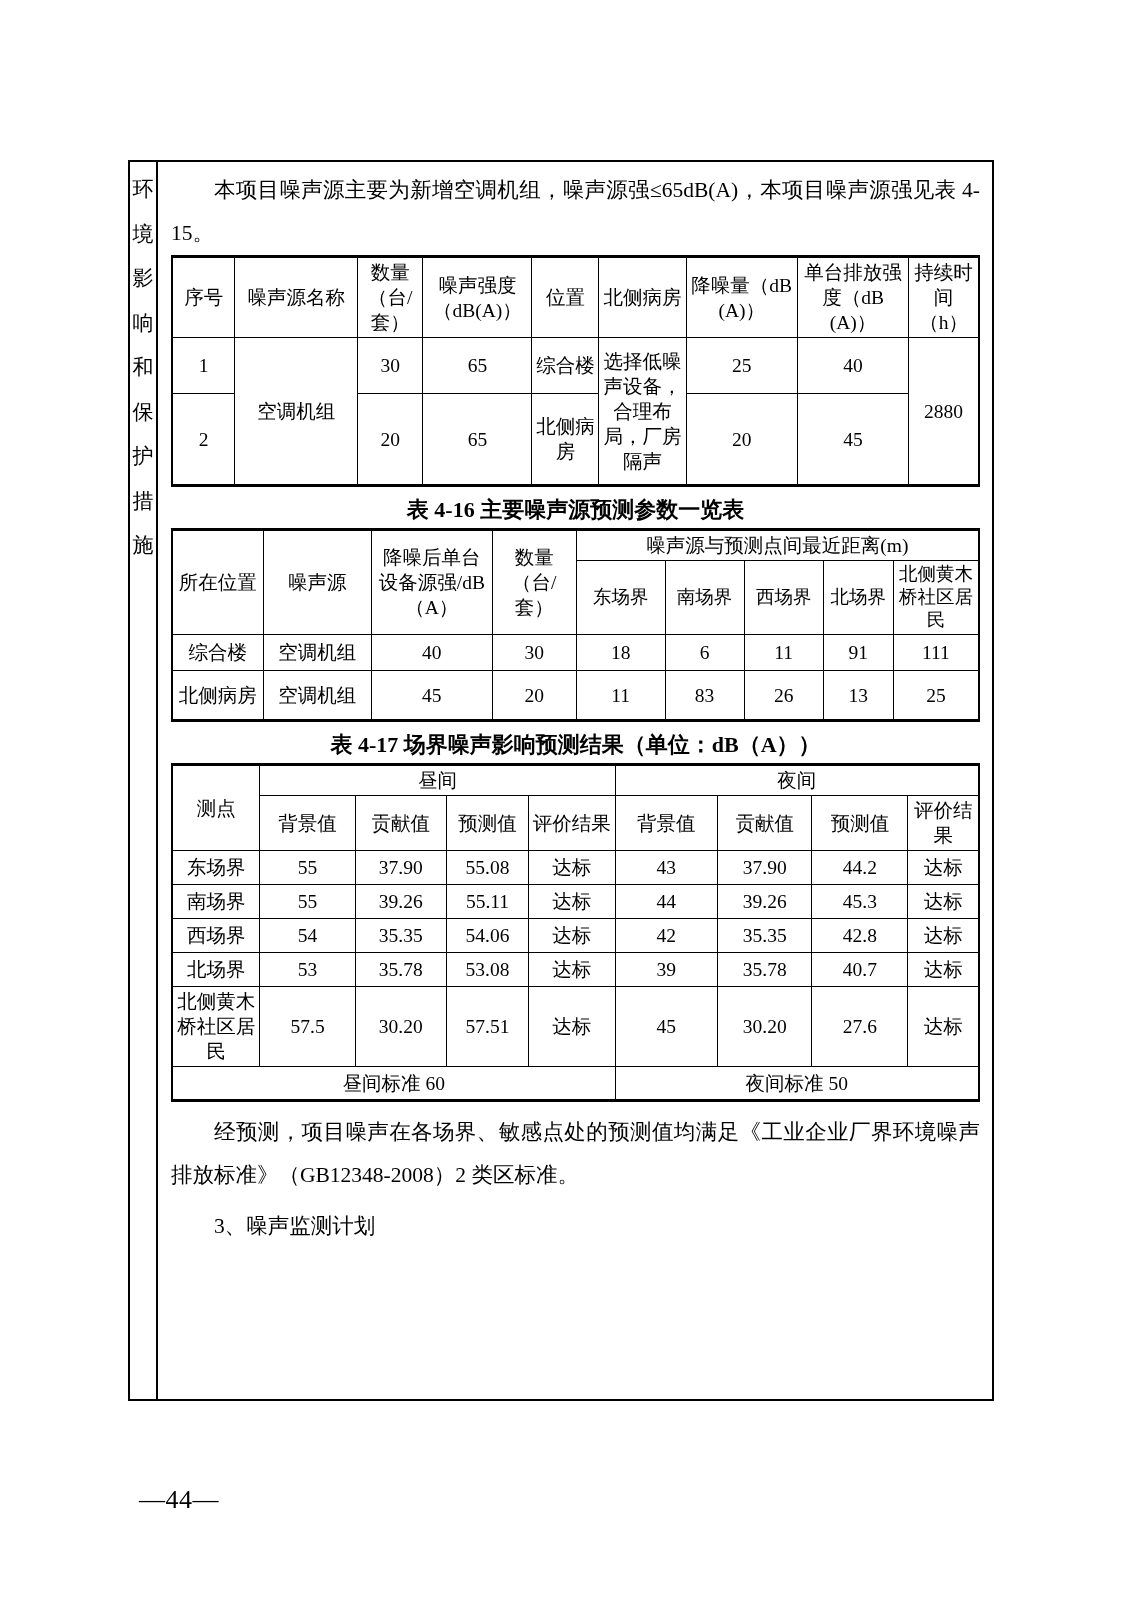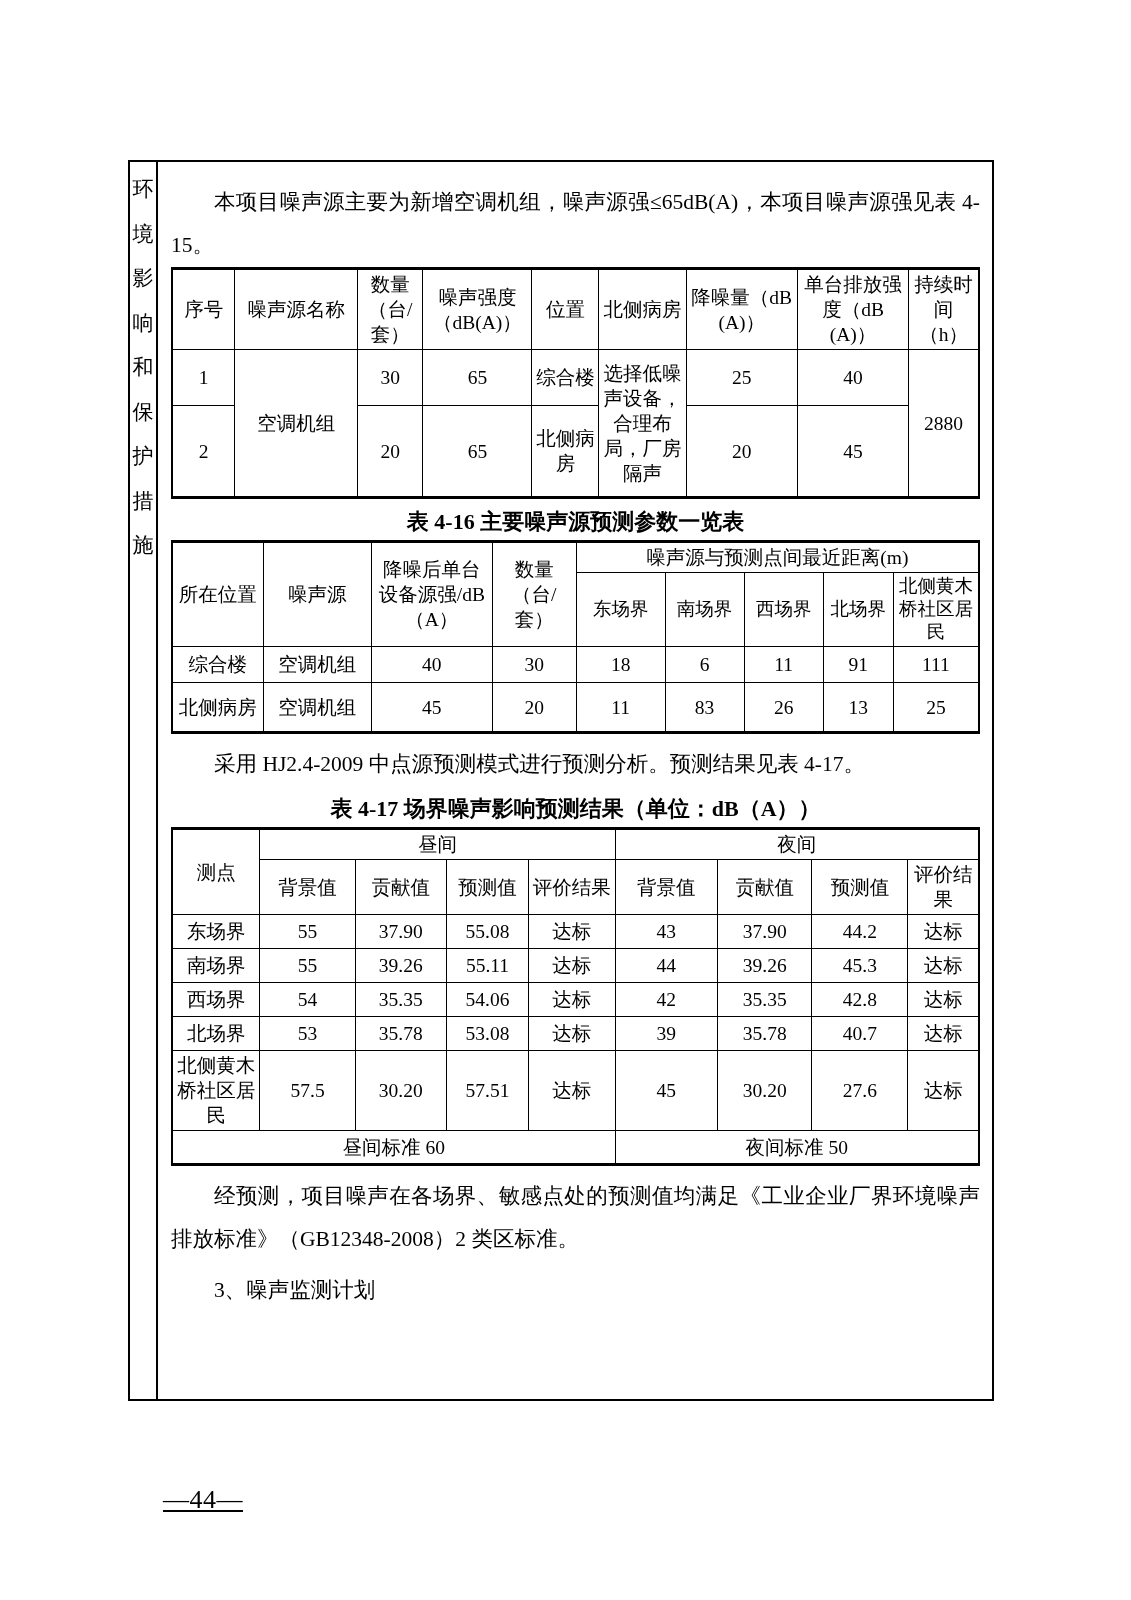--- a/index.html
+++ b/index.html
@@ -10,21 +10,21 @@
   }
   .frame{
     position:absolute;left:128px;top:160px;width:866px;height:1241px;
     border:2px solid #000;box-sizing:border-box;display:flex;background:#fff;overflow:hidden;
   }
   .sidebar{
     width:28px;border-right:2px solid #000;box-sizing:border-box;
     padding-top:5px;text-align:center;flex:0 0 auto;
   }
   .sidebar .vchar{display:block;font-size:21px;height:44.5px;line-height:44.5px;}
-  .main{flex:1 1 auto;padding:16px 12px 0 13px;box-sizing:border-box;overflow:hidden;border-radius:21px;}
+  .main{flex:1 1 auto;padding:4px 12px 0 13px;box-sizing:border-box;overflow:hidden;border-radius:21px;}
 
   .para{font-size:21.5px;line-height:43px;margin:0;text-align:justify;}
   .indent{text-indent:2em;}
   .p1{margin:3px 0 0 0;}
   .p-mid{margin:9px 0 0 0;}
   .heading3{font-weight:normal;margin:8px 0 0 0;}
 
   .tbl-title{
     font-size:22px;font-weight:bold;text-align:center;line-height:27px;margin:9px 0 5px 0;
   }
@@ -32,21 +32,21 @@
     width:100%;border-collapse:collapse;table-layout:fixed;
     border:2px solid #000;border-top:3px solid #000;border-bottom:3px solid #000;
   }
   table.doc th, table.doc td{
     border:1px solid #000;font-weight:normal;text-align:center;vertical-align:middle;
     font-size:19.5px;line-height:25px;padding:2px 2px;word-break:break-all;
   }
   table.t16 th.pt{font-size:18.5px;line-height:23px;}
   .std-cell{line-height:27px;}
   .pageno{
-    position:absolute;left:163px;top:1485px;font-size:26px;letter-spacing:0.5px;text-decoration:underline;
+    position:absolute;left:139px;top:1485px;font-size:26px;letter-spacing:0.5px;
   }
 </style>
 </head>
 <body>
 
 <div class="frame">
   <div class="sidebar">
     <span class="vchar">环</span>
     <span class="vchar">境</span>
     <span class="vchar">影</span>
@@ -157,21 +157,20 @@
         <td>20</td>
         <td>11</td>
         <td>83</td>
         <td>26</td>
         <td>13</td>
         <td>25</td>
       </tr>
     </tbody>
       </table>
 
-    <p class="para indent p-mid">采用 HJ2.4-2009 中点源预测模式进行预测分析。预测结果见表 4-17。</p>
 
     <div class="tbl-title">表 4-17 场界噪声影响预测结果（单位：dB（A））</div>
 
     <table class="doc t17">
       <colgroup>
         <col style="width:10.9%">
           <col style="width:11.8%">
           <col style="width:11.3%">
         <col style="width:10.2%">
           <col style="width:10.7%">

